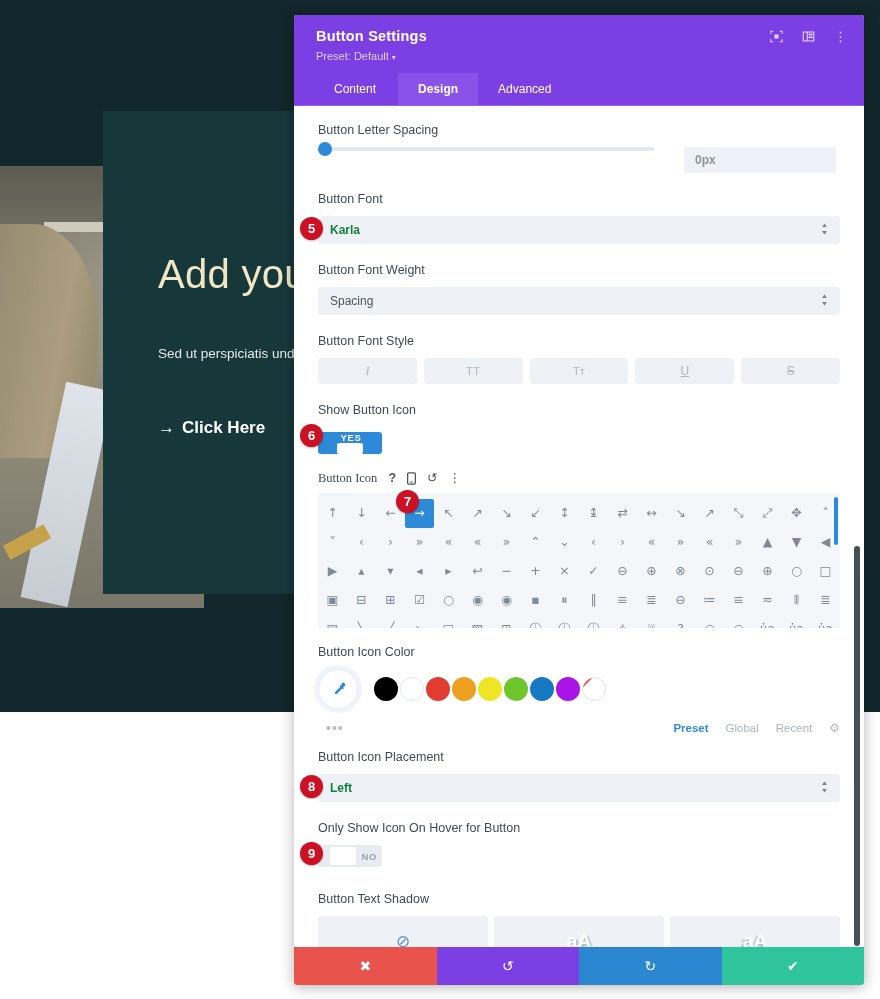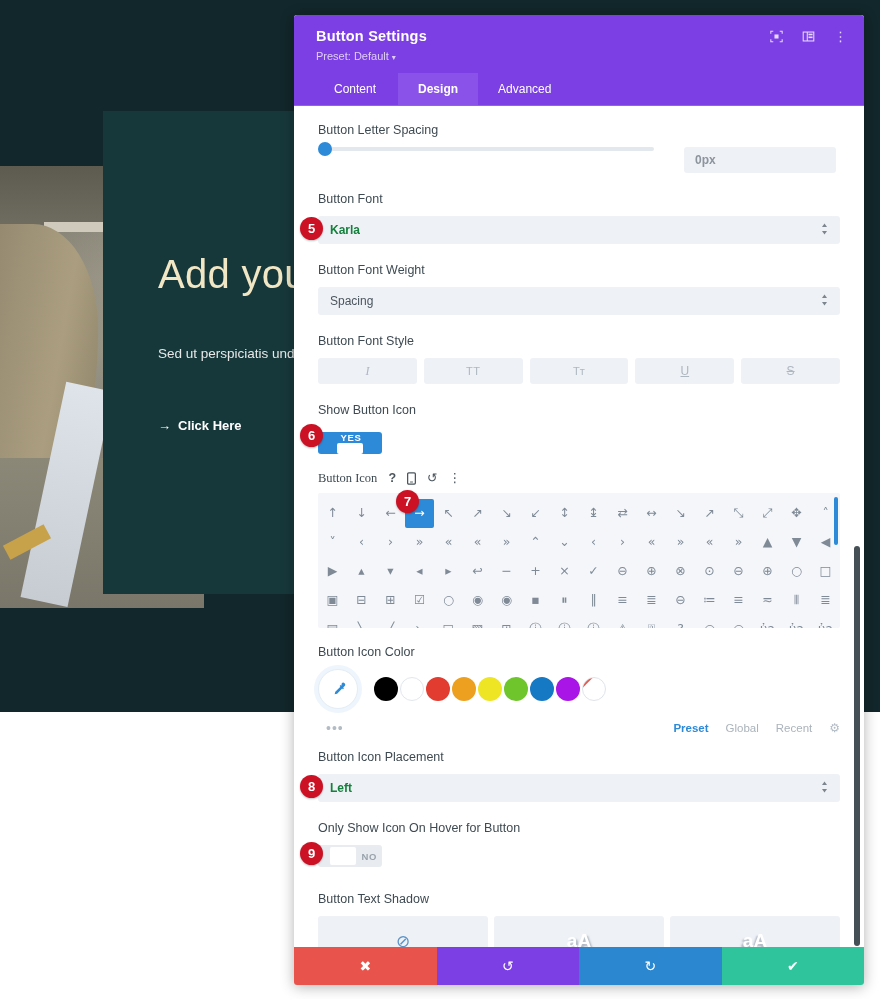--- a/index.html
+++ b/index.html
@@ -59,21 +59,21 @@
     position:absolute; left:158px; top:252px;
     font-size:40px; color:#f2e7c4; font-weight:400; letter-spacing:.3px;
     white-space:nowrap;
   }
   .bg-para {
     position:absolute; left:158px; top:337px; width:430px;
     font-size:13.5px; line-height:34px; color:#e6e9e8;
   }
   .bg-cta {
     position:absolute; left:158px; top:418px;
-    font-size:13px; color:#ffffff; font-weight:600; white-space:nowrap;
+    font-size:17px; color:#ffffff; font-weight:600; white-space:nowrap;
   }
   .bg-cta .arr { margin-right:7px; font-weight:400; }
 
   
   #modal {
     position:absolute; left:294px; top:15px; width:570px; height:970px;
     background:#ffffff;
     box-shadow:0 2px 14px rgba(0,0,0,.30);
     display:flex; flex-direction:column;
     border-radius:3px; overflow:hidden;

